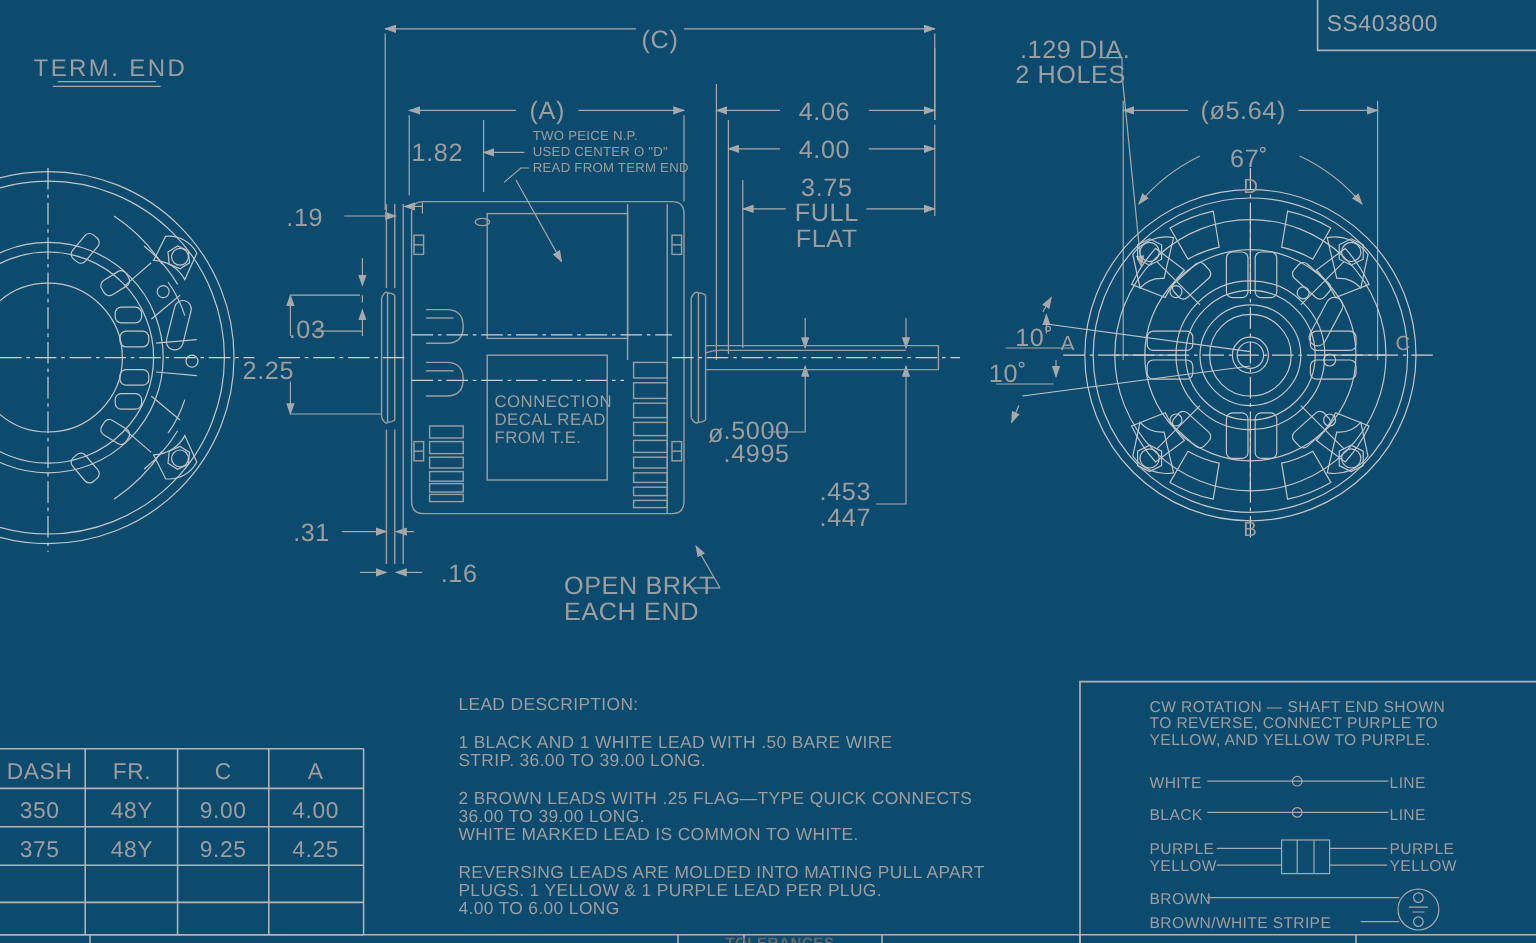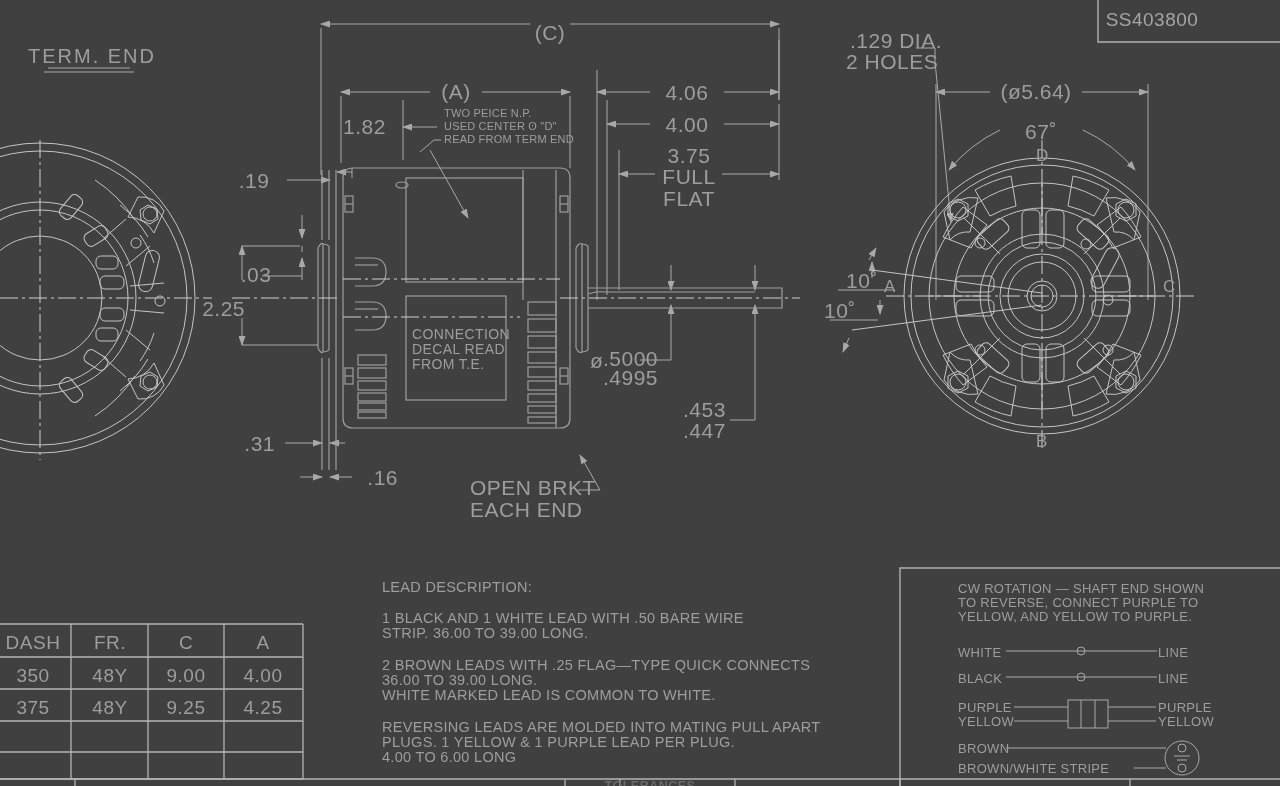--- a/index.html
+++ b/index.html
@@ -10,21 +10,21 @@
   }
   body {
     font-family: "Liberation Sans", sans-serif;
     color: #9a9a9a;
   }
   #sheet {
     position: relative;
     width: 1280px;
     height: 786px;
     overflow: hidden;
-    background: #404040;
+    background: #0c4a6e;
   }
   #sheet svg {
     position: absolute;
     left: 0;
     top: 0;
   }
   .dimtext {
     font-family: "Liberation Sans", sans-serif;
     fill: #9d9d9d;
     font-size: 21px;

